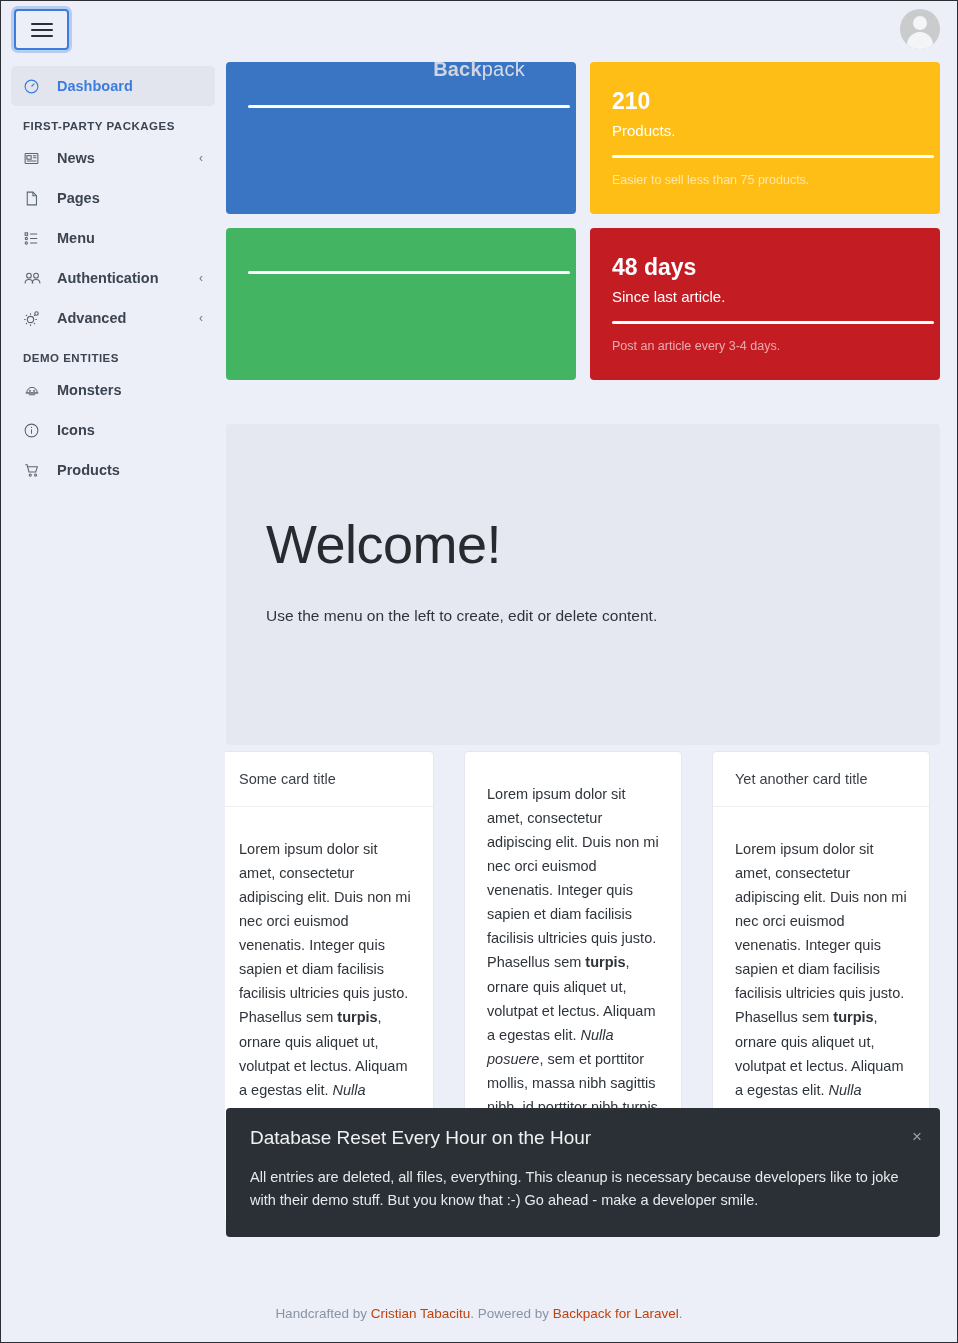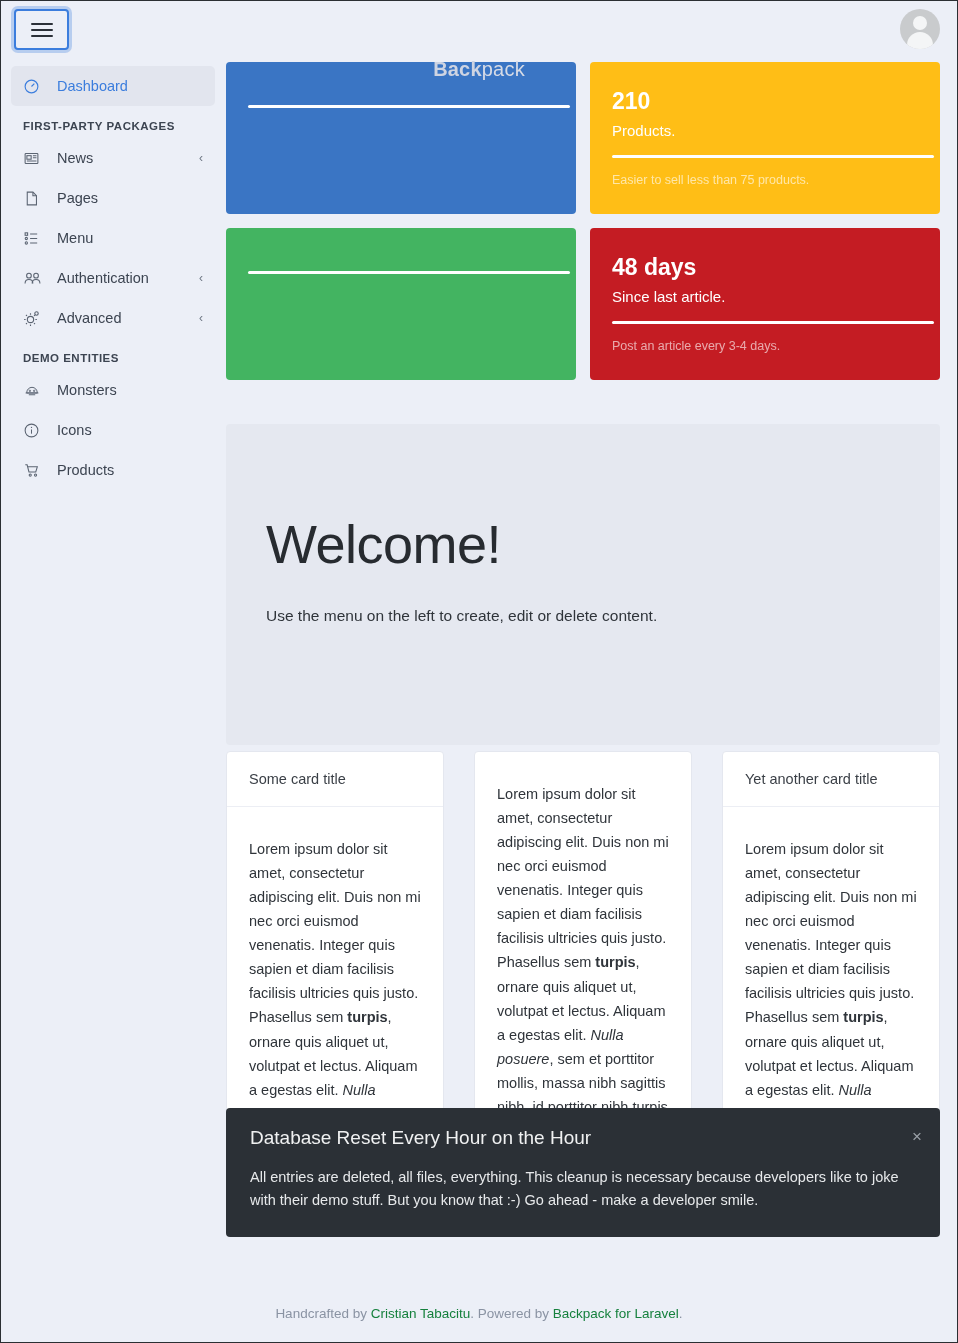--- a/index.html
+++ b/index.html
@@ -80,21 +80,21 @@
     color: #3c4451; font-size: 14.5px;
     cursor: pointer;
   }
   .nav-item.active { background: #e2e5ee; color: #3b7ddd; }
   .nav-item .ico {
     width: 22px; height: 18px; margin-right: 12px;
     display: flex; align-items: center; justify-content: flex-start;
     color: #5b6472;
   }
   .nav-item.active .ico { color: #3b7ddd; }
-  .nav-item .label { flex: 1; line-height: 1; }
+  .nav-item .label { flex: 1; line-height: 1; font-weight: bold; }
   .nav-item .caret {
     font-size: 12px; color: #6d7683; margin-left: auto;
   }
   .nav-title {
     margin: 14px 0 6px 22px;
     font-size: 11.5px; font-weight: 700; letter-spacing: .5px;
     color: #3c4451; text-transform: uppercase;
   }
 
   
@@ -138,21 +138,21 @@
   #jumbo h1 {
     font-size: 54px; font-weight: 300; color: #272b30;
     letter-spacing: -0.5px; line-height: 1.05;
   }
   #jumbo p {
     margin-top: 34px; font-size: 15.5px; color: #2f343a; font-weight: 400;
   }
 
   
   #cards {
-    position: absolute; left: 225px; top: 693px;
+    position: absolute; left: 215px; top: 693px;
     width: 714px;
     display: grid;
     grid-template-columns: 1fr 1fr 1fr;
     gap: 30px;
   }
   .card {
     background: #ffffff;
     border: 1px solid #e4e7ef;
     border-radius: 4px;
     overflow: hidden;
@@ -185,21 +185,21 @@
     font-size: 17px; color: #9aa0a7; cursor: pointer; line-height: 1;
   }
 
   
   #footer {
     position: absolute; left: 0; top: 1248px;
     width: 956px;
     text-align: center;
     font-size: 13.5px; color: #8a93a3;
   }
-  #footer a { color: #15803d; text-decoration: none; cursor: pointer; }
+  #footer a { color: #c2410c; text-decoration: none; cursor: pointer; }
 
   svg { display: block; }
 </style>
 </head>
 <body>
 
 <div id="page">
 
   <div id="topbar">
     <div id="brand">

